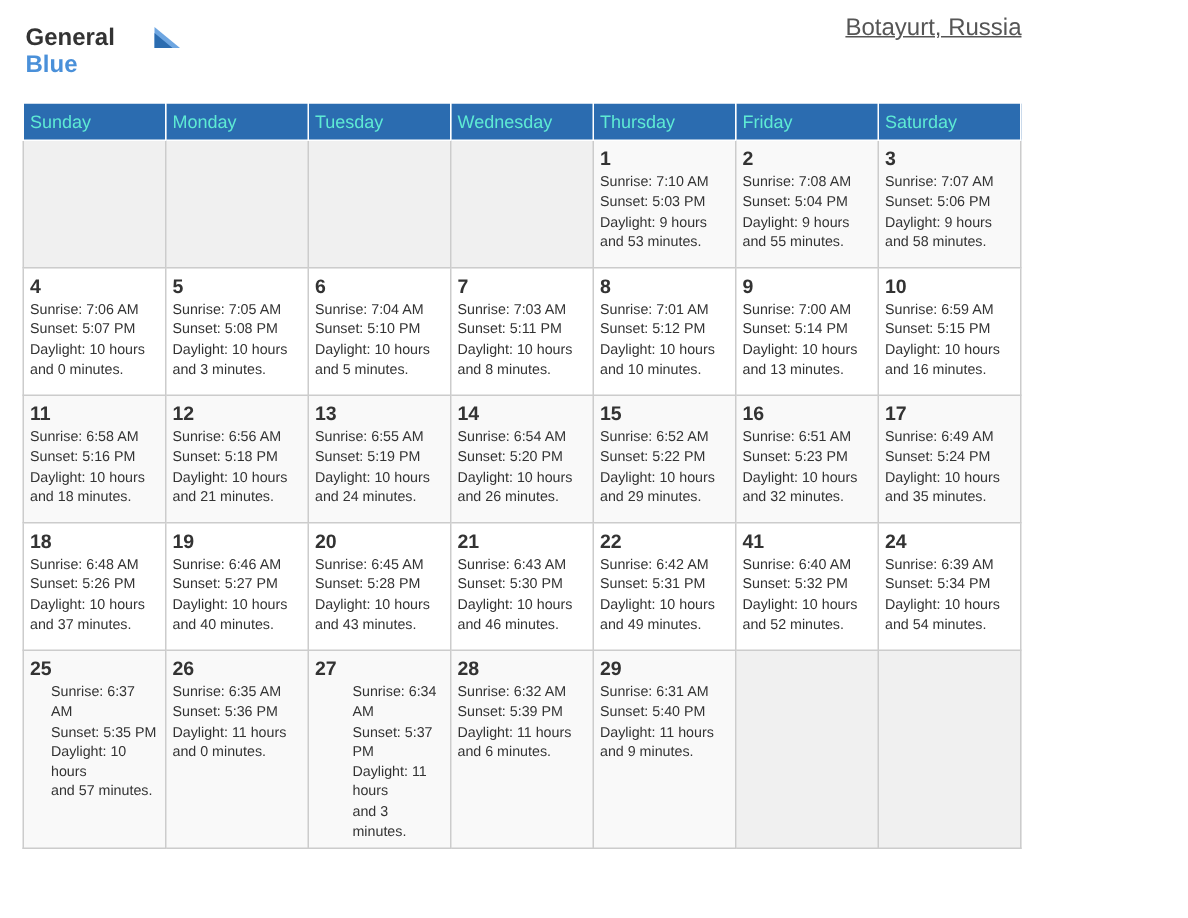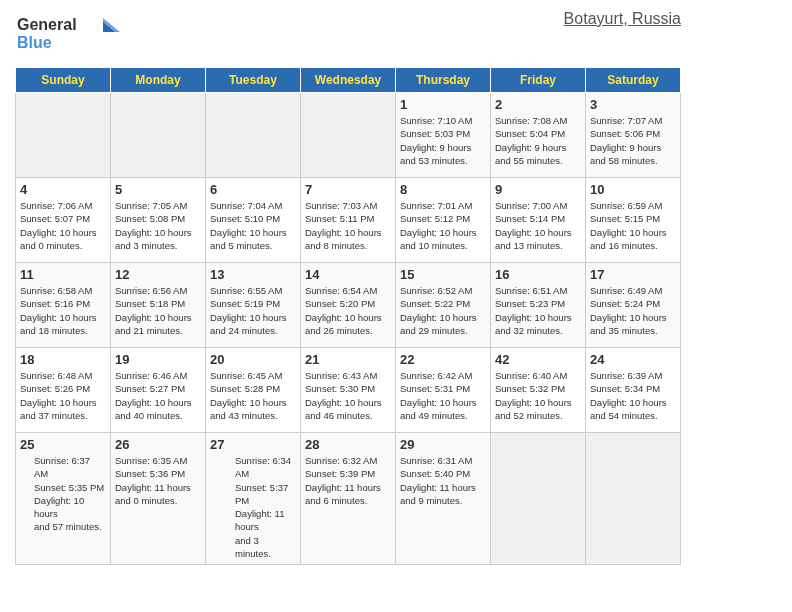--- a/index.html
+++ b/index.html
@@ -12,25 +12,25 @@
     .logo { display: flex; align-items: center; }
     
     .title-block { text-align: right; }
     .main-title { font-size: 32px; font-weight: bold; color: #333; }
     .subtitle { font-size: 16px; color: #555; text-decoration: underline; }
     
     table { width: 100%; border-collapse: collapse; table-layout: fixed; }
     
     thead tr th {
       background-color: #2b6cb0;
-      color: #fde047;
+      color: #5eead4;
       font-size: 12px;
-      font-weight: bold;
+      font-weight: normal;
       padding: 5px 4px;
-      text-align: center;
+      text-align: left;
       border: 1px solid #fff;
     }
     
     tbody tr td {
       vertical-align: top;
       padding: 4px;
       border: 1px solid #ccc;
       font-size: 10px;
       color: #333;
       background: #fff;
@@ -242,21 +242,21 @@
 and 46 minutes.</div>
           </td>
           <td>
             <span class="day-num">22</span>
             <div class="day-info" style="white-space: pre-line;">Sunrise: 6:42 AM
 Sunset: 5:31 PM
 Daylight: 10 hours
 and 49 minutes.</div>
           </td>
           <td>
-            <span class="day-num">42</span>
+            <span class="day-num">41</span>
             <div class="day-info" style="white-space: pre-line;">Sunrise: 6:40 AM
 Sunset: 5:32 PM
 Daylight: 10 hours
 and 52 minutes.</div>
           </td>
           <td>
             <span class="day-num">24</span>
             <div class="day-info" style="white-space: pre-line;">Sunrise: 6:39 AM
 Sunset: 5:34 PM
 Daylight: 10 hours

